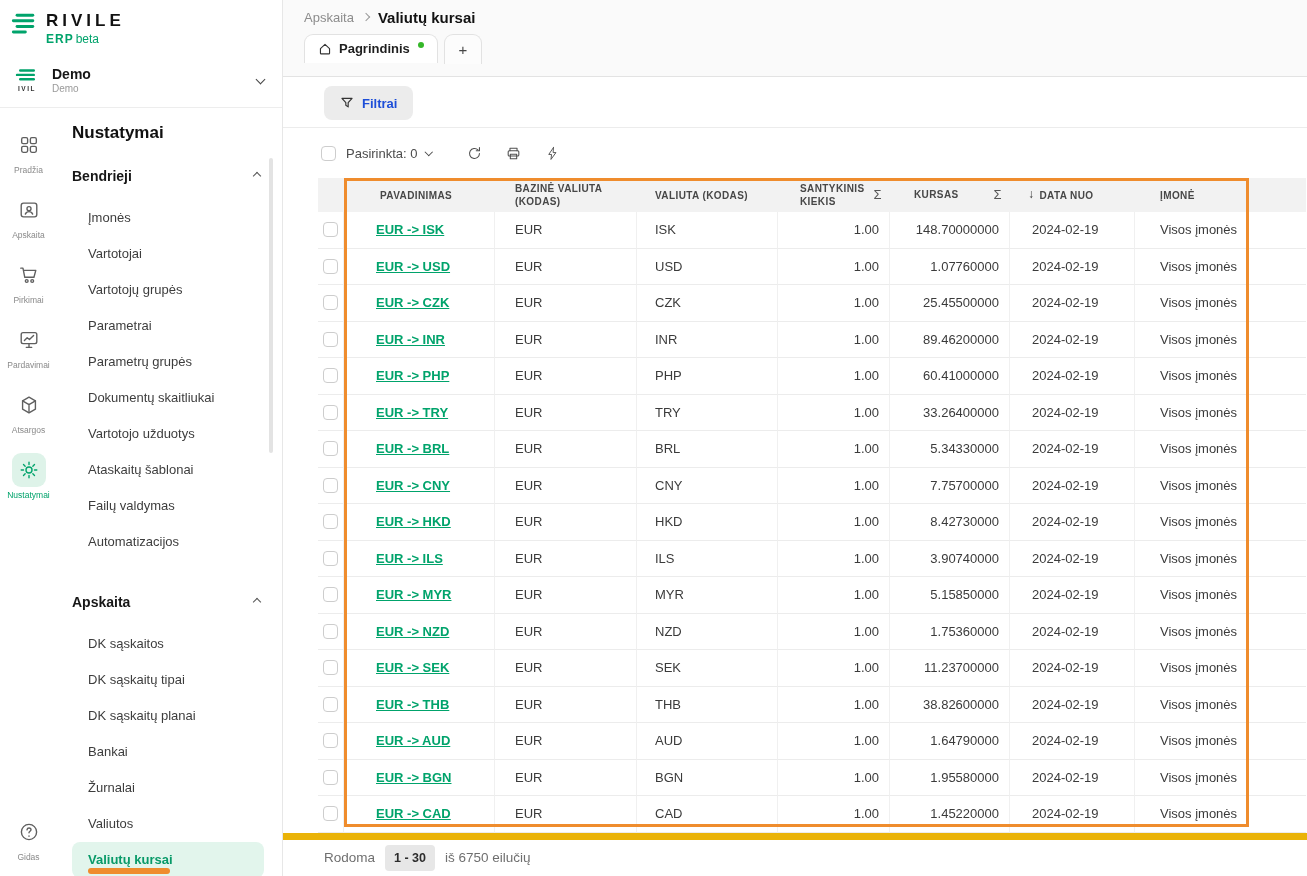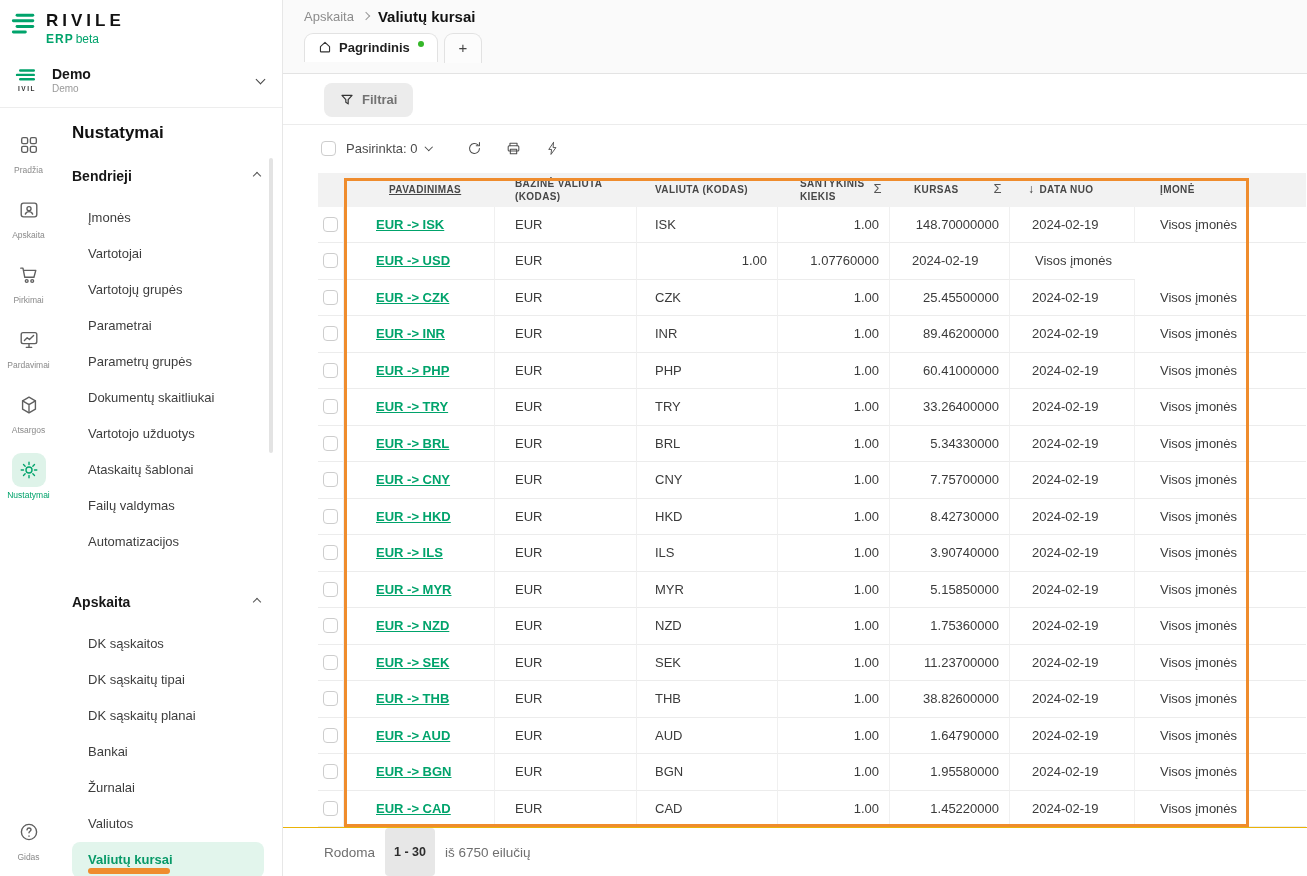--- a/index.html
+++ b/index.html
@@ -66,58 +66,58 @@
   .breadcrumb-row{height:34px;display:flex;align-items:center;gap:9px;padding-left:21px;background:#fafafa;}
   .crumb-parent{font-size:13px;color:#8c8c8c;cursor:pointer;}
   .crumb-sep{width:6px;height:6px;border-right:1.6px solid #9a9a9a;border-bottom:1.6px solid #9a9a9a;transform:rotate(-45deg);display:inline-block;}
   .crumb-current{font-size:15px;font-weight:700;color:#121212;}
   .tabs-row{background:#fafafa;height:43px;display:flex;align-items:flex-start;gap:6px;padding-left:21px;border-bottom:1px solid #e3e3e3;}
   .tab{display:flex;align-items:center;gap:7px;background:#fff;border:1px solid #e2e2e2;border-bottom:none;border-radius:9px 9px 0 0;padding:6px 13px 7px 13px;font-size:13px;font-weight:600;color:#1f1f1f;margin-bottom:-1px;cursor:pointer;position:relative;z-index:2;}
   .tab svg{stroke:#333;fill:none;stroke-width:1.6;stroke-linecap:round;stroke-linejoin:round;}
   .tab-dot{width:6px;height:6px;border-radius:50%;background:var(--dot);align-self:flex-start;margin:1px 0 0 1px;}
   .tab-add{display:flex;align-items:center;justify-content:center;width:38px;background:#fcfcfc;border:1px solid #e2e2e2;border-bottom:none;border-radius:9px 9px 0 0;padding:6px 0 7px 0;font-size:15px;color:#444;margin-bottom:-1px;cursor:pointer;height:30px;}
   .filter-row{padding:9px 0 8px 41px;border-bottom:1px solid #ececec;background:#fff;height:51px;}
-  .filter-btn{display:inline-flex;align-items:center;gap:8px;background:#ececec;border:none;border-radius:8px;padding:0 16px;height:34px;font-size:13px;font-weight:600;color:#737373;font-family:inherit;cursor:pointer;}
+  .filter-btn{display:inline-flex;align-items:center;gap:8px;background:#ececec;border:none;border-radius:8px;padding:0 16px;height:34px;font-size:13px;font-weight:600;color:#1d4ed8;font-family:inherit;cursor:pointer;}
   .filter-btn svg{stroke:#333;fill:none;stroke-width:1.5;stroke-linejoin:round;}
   .toolbar-row{height:50px;display:flex;align-items:center;padding-left:38px;}
   .checkbox{display:inline-block;width:15px;height:15px;border:1.5px solid #cdcdcd;border-radius:4px;background:#fff;cursor:pointer;flex:0 0 auto;}
   .selected-label{font-size:13px;color:#4c4c4c;margin-left:10px;cursor:pointer;}
   .toolbar-row .chev{width:5.5px;height:5.5px;border-color:#444;margin-left:8px;margin-top:-3px;cursor:pointer;}
   .toolbar-icons{display:flex;gap:12px;margin-left:30px;}
   .icon-btn{width:27px;height:27px;display:flex;align-items:center;justify-content:center;border-radius:6px;color:#4f4f4f;cursor:pointer;}
   .icon-btn svg{stroke:currentColor;fill:none;stroke-width:1.5;stroke-linecap:round;stroke-linejoin:round;}
 
   
   .table{margin-left:35px;width:988px;}
   .thead,.trow{display:grid;grid-template-columns:26px 151px 142px 141px 112px 120px 125px minmax(0,1fr);}
   .thead{height:34px;background:#f2f2f2;align-items:center;}
   .th{font-size:10px;font-weight:700;color:#474747;letter-spacing:.4px;display:flex;align-items:center;line-height:1.3;cursor:pointer;}
-  .th-name{padding-left:45px;text-decoration:underline;}
+  .th-name{padding-left:36px;}
   .th-base{padding-left:20px;}
   .th-cur{padding-left:18px;}
   .th-ratio{padding-left:22px;justify-content:space-between;padding-right:8px;}
   .th-rate{padding-left:24px;justify-content:space-between;padding-right:8px;}
   .th-date{padding-left:18px;gap:5px;}
   .th-comp{padding-left:25px;}
   .sigma{font-size:13px;font-weight:400;color:#555;}
   .sort-ic{font-size:12px;color:#333;font-weight:400;}
   .trow{height:36.5px;}
   .td{display:flex;align-items:center;font-size:13px;color:#3b3b3b;border-bottom:1px solid var(--tableborder);border-right:1px solid #f0f0f0;padding-left:20px;overflow:hidden;white-space:nowrap;}
   .td:last-child{border-right:none;}
   .td-check{justify-content:center;padding-left:0;}
   .td-name{padding-left:32px;}
   .td-cur{padding-left:18px;}
   .td-ratio,.td-rate{justify-content:flex-end;padding-right:10px;padding-left:4px;}
   .td-date{padding-left:22px;}
   .td-comp{padding-left:25px;}
   .pair-link{color:var(--green);font-weight:600;text-decoration:underline;cursor:pointer;}
 
-  .footer-row{flex:1;display:flex;align-items:center;gap:10px;padding-left:41px;border-top:1px solid #eab308;background:#fff;}
+  .footer-row{flex:1;display:flex;align-items:center;gap:10px;padding-left:41px;border-top:7px solid #eab308;background:#fff;}
   .footer-text{font-size:13.5px;color:#6f6f6f;}
-  .range-badge{background:#e7e7e7;border-radius:4px;padding:17px 9px;font-size:12.5px;font-weight:700;color:#2d2d2d;}
+  .range-badge{background:#e7e7e7;border-radius:4px;padding:6px 9px;font-size:12.5px;font-weight:700;color:#2d2d2d;}
 
   
   .annotation-rect{position:absolute;left:344px;top:178px;width:905px;height:649px;border:3px solid var(--orange);pointer-events:none;z-index:60;}
   .annotation-bar{position:absolute;left:88px;top:868px;width:82px;height:6px;background:var(--orange);border-radius:3px;pointer-events:none;z-index:60;}
 </style>
 </head>
 <body>
 
 <div class="app">
 
@@ -391,20 +391,21 @@
   </div>
 
   <div class="trow">
     <div class="td td-check">
               <span class="checkbox"></span>
             </div>
     <div class="td td-name">
               <span class="pair-link">EUR -&gt; USD</span>
             </div>
     <div class="td td-base">EUR</div>
+    <div class="td td-cur">USD</div>
     <div class="td td-ratio">1.00</div>
     <div class="td td-rate">1.07760000</div>
     <div class="td td-date">2024-02-19</div>
     <div class="td td-comp">Visos įmonės</div>
   </div>
 
   <div class="trow">
     <div class="td td-check">
               <span class="checkbox"></span>
             </div>

